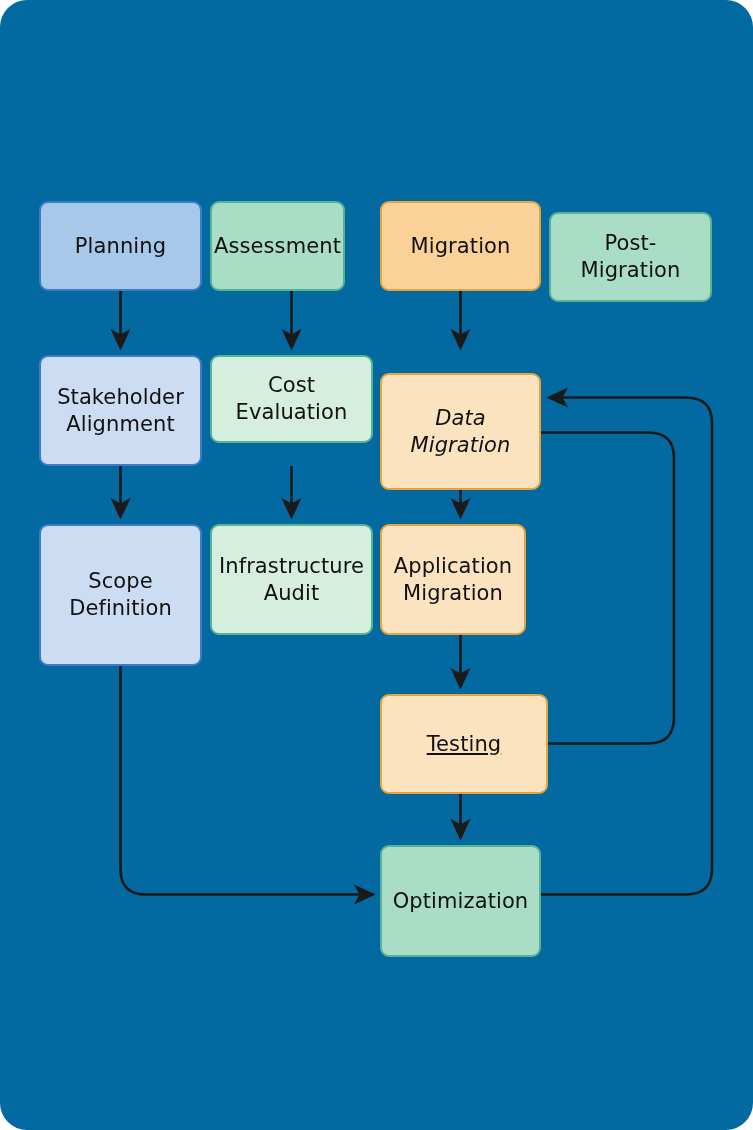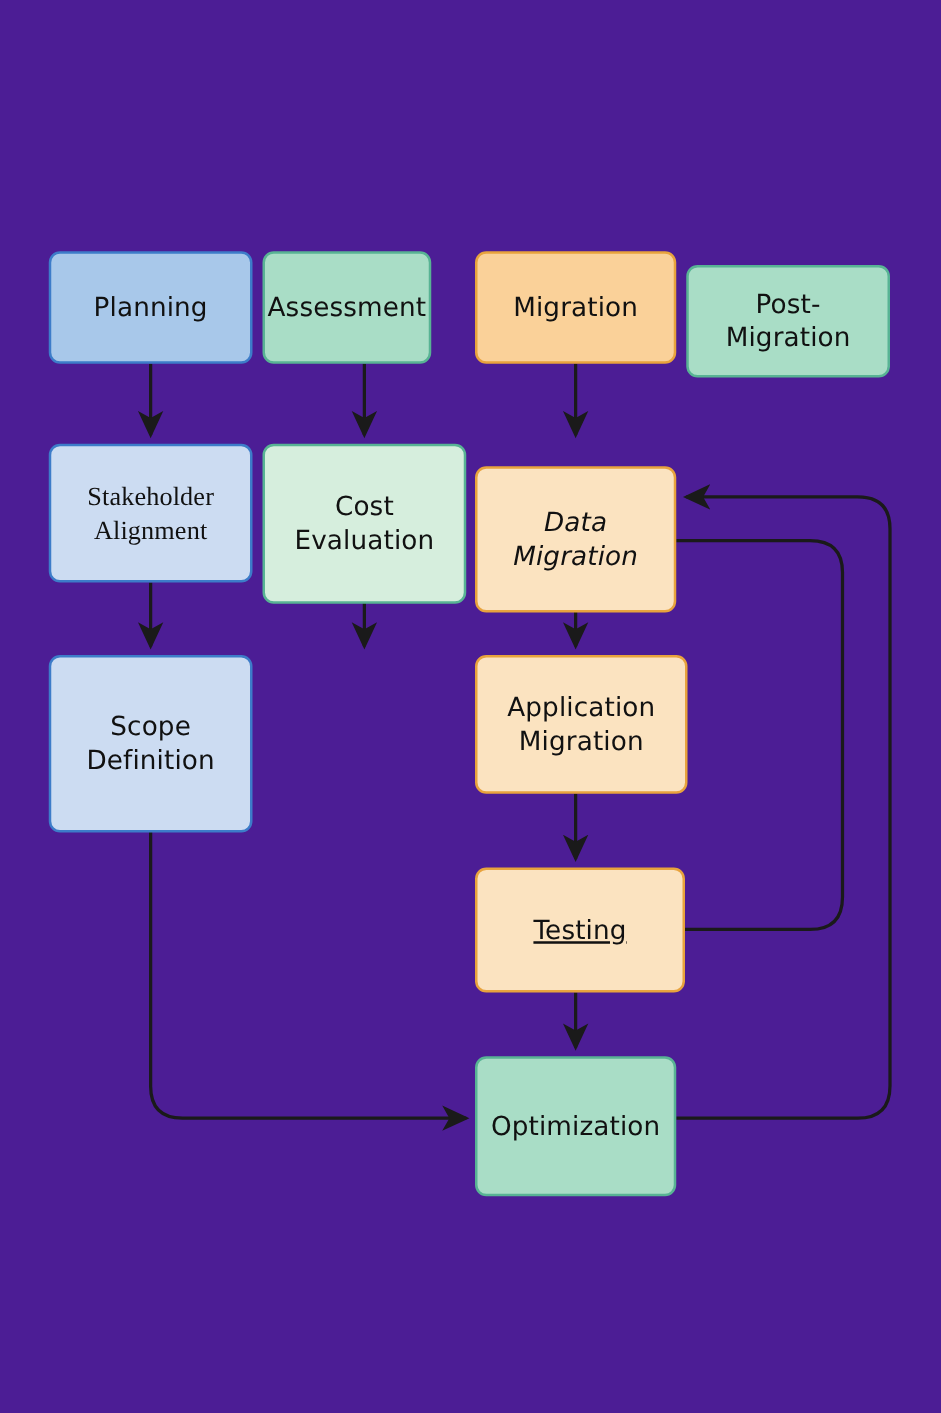--- a/index.html
+++ b/index.html
@@ -41,21 +41,21 @@
     font-size: 21px;
     line-height: 1.28;
     letter-spacing: 0.1px;
     white-space: pre-line;
     z-index: 2;
   }
 </style>
 </head>
 <body>
 
-<div id="diagram-canvas" style="background: #4c1d95;">
+<div id="diagram-canvas" style="background: #0369a1; border-radius: 27px;">
 
   <svg id="edge-layer" viewBox="0 0 753 1130">
     <defs>
       <marker id="arrowhead" markerWidth="9" markerHeight="9" refX="7.4" refY="4.5" orient="auto" markerUnits="strokeWidth">
         <path d="M0,0.6 L8.4,4.5 L0,8.4 L2.2,4.5 Z" fill="#1a1a1a"></path>
       </marker>
     </defs>
 
     <path d="M120.5,291 L120.5,348" fill="none" stroke="#1a1a1a" stroke-width="2.6" marker-end="url(#arrowhead)"></path>
 
@@ -78,26 +78,28 @@
     <path d="M541,743.5 L648,743.5 Q674,743.5 674,717.5 L674,458 Q674,432.5 648,432.5 L541,432.5" fill="none" stroke="#1a1a1a" stroke-width="2.6"></path>
 
     <path d="M541,894.5 L686,894.5 Q712,894.5 712,868.5 L712,423 Q712,397.5 686,397.5 L549,397.5" fill="none" stroke="#1a1a1a" stroke-width="2.6" marker-end="url(#arrowhead)"></path>
   </svg>
 
   <div class="node" style="left: 39px; top: 201px; width: 163px; height: 90px; background: rgb(168, 200, 234); border-color: rgb(61, 124, 201);">Planning</div>
   <div class="node" style="left: 210px; top: 201px; width: 135px; height: 90px; background: rgb(169, 221, 198); border-color: rgb(88, 179, 148);">Assessment</div>
   <div class="node" style="left: 380px; top: 201px; width: 161px; height: 90px; background: rgb(250, 209, 153); border-color: rgb(232, 163, 61);">Migration</div>
   <div class="node" style="left: 549px; top: 201px; width: 163px; height: 90px; background: rgb(169, 221, 198); border-color: rgb(88, 179, 148); margin-top: 11px;">Post-
 Migration</div>
-  <div class="node" style="left: 39px; top: 355px; width: 163px; height: 111px; background: rgb(204, 220, 242); border-color: rgb(61, 124, 201); font-family: Liberation Serif, serif;">Stakeholder
+  <div class="node" style="left: 39px; top: 355px; width: 163px; height: 111px; background: rgb(204, 220, 242); border-color: rgb(61, 124, 201);">Stakeholder
 Alignment</div>
-  <div class="node" style="left: 210px; top: 355px; width: 163px; height: 128px; background: rgb(214, 238, 221); border-color: rgb(88, 179, 148);">Cost
+  <div class="node" style="left: 210px; top: 355px; width: 163px; height: 88px; background: rgb(214, 238, 221); border-color: rgb(88, 179, 148);">Cost
 Evaluation</div>
   <div class="node" style="left: 380px; top: 373px; width: 161px; height: 117px; background: rgb(251, 227, 192); border-color: rgb(232, 163, 61); font-style: italic;">Data
 Migration</div>
   <div class="node" style="left: 39px; top: 524px; width: 163px; height: 142px; background: rgb(204, 220, 242); border-color: rgb(61, 124, 201);">Scope
 Definition</div>
-  <div class="node" style="left: 380px; top: 524px; width: 170px; height: 111px; background: rgb(251, 227, 192); border-color: rgb(232, 163, 61);">Application
+  <div class="node" style="left: 210px; top: 524px; width: 163px; height: 111px; background: rgb(214, 238, 221); border-color: rgb(88, 179, 148);">Infrastructure
+Audit</div>
+  <div class="node" style="left: 380px; top: 524px; width: 146px; height: 111px; background: rgb(251, 227, 192); border-color: rgb(232, 163, 61);">Application
 Migration</div>
   <div class="node" style="left: 380px; top: 694px; width: 168px; height: 100px; background: rgb(251, 227, 192); border-color: rgb(232, 163, 61); text-decoration: underline;">Testing</div>
   <div class="node" style="left: 380px; top: 845px; width: 161px; height: 112px; background: rgb(169, 221, 198); border-color: rgb(88, 179, 148);">Optimization</div>
 
 </div>
 
 </body></html>

